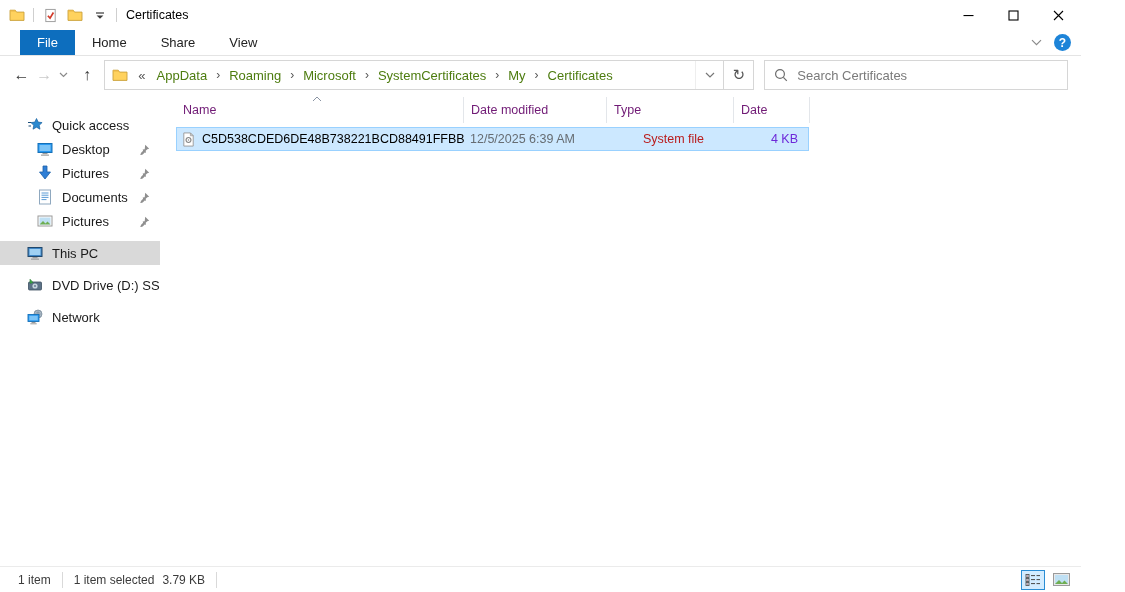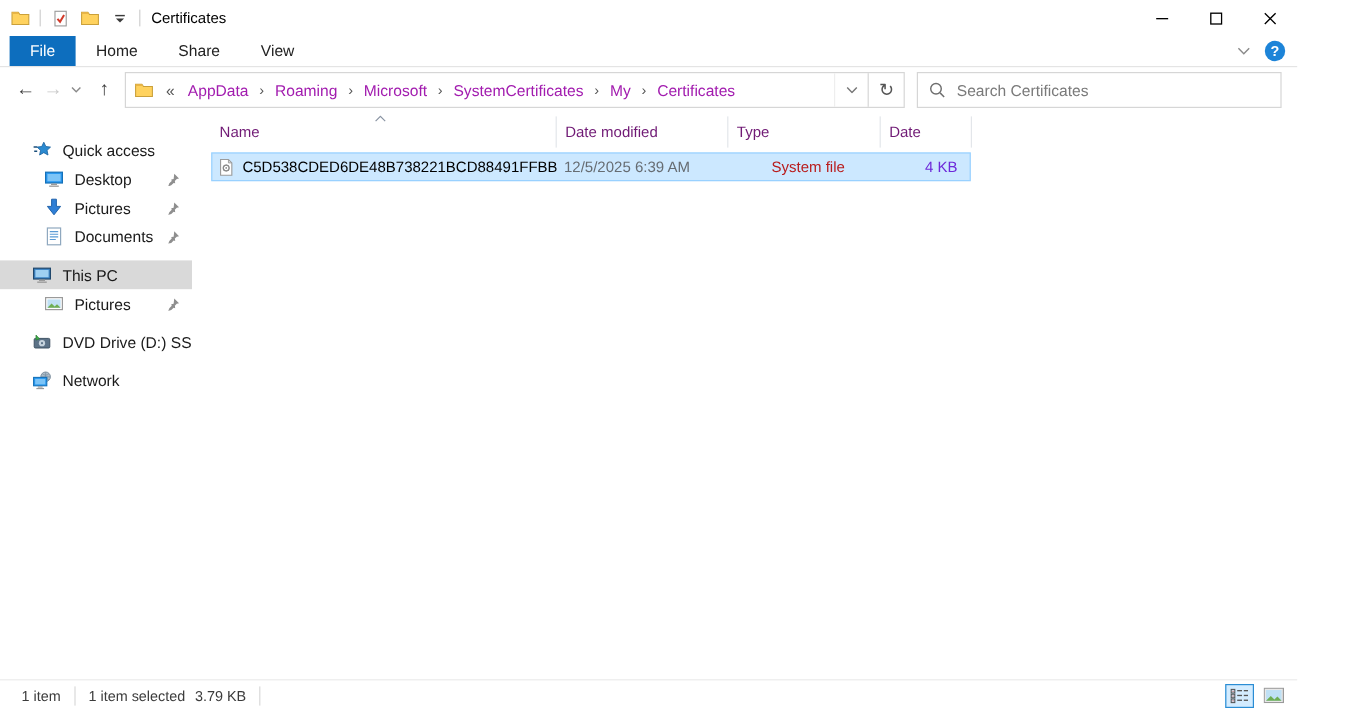--- a/index.html
+++ b/index.html
@@ -17,37 +17,37 @@
   .qat-sep { width:1px; height:14px; background:#cfcfcf; }
   .qat-btn { display:flex; align-items:center; justify-content:center; width:18px; height:18px; }
   .win-title { margin-left:9px; font-size:12.5px; color:#000; }
   .win-controls { margin-left:auto; display:flex; height:30px; }
   .win-btn { width:45px; height:30px; display:flex; align-items:center; justify-content:center; color:#000; }
   .win-btn svg { display:block; }
 
   
   .tabrow { height:26px; display:flex; align-items:stretch; border-bottom:1px solid #e4e4e4; flex:0 0 auto; }
   .tab { padding:0 17px; display:flex; align-items:center; font-size:13px; color:#222; }
-  .tab.active { background:#0d6ebe; color:#fff; margin-left:8px; }
+  .tab.active { background:#0d6ebe; color:#fff; margin-left:20px; }
   .tabrow-right { margin-left:auto; display:flex; align-items:center; gap:12px; padding-right:10px; }
   .ribbon-chevron { color:#888; display:flex; }
   .help-btn { width:17px; height:17px; border-radius:50%; background:#1d84d8; color:#fff;
               font-size:12px; font-weight:bold; display:flex; align-items:center; justify-content:center; }
 
   
   .navrow { height:38px; display:flex; align-items:center; padding:0 13px 0 10px; flex:0 0 auto; }
   .nav-btn { display:flex; align-items:center; justify-content:center; height:28px; color:#3b3b3b; font-size:16px; }
   .nav-btn.back { width:26px; }
   .nav-btn.fwd { width:26px; color:#c9c9c9; }
   .nav-btn.recent { width:18px; }
   .nav-btn.up { width:26px; margin-left:4px; }
   .addressbar { flex:0 0 auto; width:650px; height:30px; margin-left:6px; border:1px solid #d6d6d6;
                 display:flex; align-items:center; background:#fff; }
   .addr-main { display:flex; align-items:center; flex:1; height:100%; padding-left:7px; gap:2px; overflow:hidden; white-space:nowrap; }
-  .crumb { padding:0 6px; color:#a21caf; }
+  .crumb { padding:0 6px; color:#4d7c0f; }
   .crumb-sep { color:#555; font-size:12px; padding:0 1px; }
   .crumb-prefix { color:#555; padding:0 3px 0 5px; }
   .addr-dropdown { width:28px; height:100%; border-left:1px solid #eee; display:flex; align-items:center; justify-content:center; color:#777; }
   .addr-refresh { width:30px; height:100%; border-left:1px solid #d6d6d6; display:flex; align-items:center; justify-content:center; color:#555; font-size:15px; }
   .searchbox { width:343px; height:30px; margin-left:10px; border:1px solid #d6d6d6; display:flex; align-items:center; padding:0 9px; gap:9px; background:#fff; }
   .searchbox input { border:none; outline:none; flex:1; font-family:inherit; font-size:13px; color:#0369a1; }
   .searchbox input::placeholder { color:#7a7a7a; opacity:1; }
 
   
   .bodyarea { flex:1; display:flex; overflow:hidden; }
@@ -262,46 +262,46 @@
             </svg>
         </span>
         <span class="lbl">Documents</span>
         <span class="pin">
           <svg width="11" height="11" viewBox="0 0 11 11">
               <path d="M6.2 0.8l4 4-1.9.4-1.6 1.6.3 2-1.3-.4-2 2-2.6 1 1-2.6 2-2-.4-1.3 2-.3z" fill="#8f8f8f"></path>
             </svg>
         </span>
       </div>
 
+      <div class="side-item lvl1">
+        <span class="icon">
+          <svg width="16" height="16" viewBox="0 0 16 16">
+              <rect x="1" y="3" width="14" height="10" fill="#fff" stroke="#9a9a9a" stroke-width="1"></rect>
+              <rect x="2.5" y="4.5" width="11" height="7" fill="#bfe0f4"></rect>
+              <path d="M2.5 11.5l3.5-3.5 2.5 2.5 2-2 3 3z" fill="#6fae53"></path>
+            </svg>
+        </span>
+        <span class="lbl">Pictures</span>
+        <span class="pin">
+          <svg width="11" height="11" viewBox="0 0 11 11">
+              <path d="M6.2 0.8l4 4-1.9.4-1.6 1.6.3 2-1.3-.4-2 2-2.6 1 1-2.6 2-2-.4-1.3 2-.3z" fill="#8f8f8f"></path>
+            </svg>
+        </span>
+      </div>
+
       <div class="side-item lvl0 gap selected">
         <span class="icon">
           <svg width="16" height="16" viewBox="0 0 16 16">
               <rect x="1" y="2.5" width="14" height="9" fill="#3f86c6" stroke="#20476b" stroke-width="1"></rect>
               <rect x="2.5" y="4" width="11" height="6" fill="#9fd0f2"></rect>
               <rect x="5.5" y="12" width="5" height="1.2" fill="#9a9a9a"></rect>
               <rect x="4" y="13.6" width="8" height="1.1" fill="#9a9a9a"></rect>
             </svg>
         </span>
         <span class="lbl">This PC</span>
-      </div>
-
-      <div class="side-item lvl1">
-        <span class="icon">
-          <svg width="16" height="16" viewBox="0 0 16 16">
-              <rect x="1" y="3" width="14" height="10" fill="#fff" stroke="#9a9a9a" stroke-width="1"></rect>
-              <rect x="2.5" y="4.5" width="11" height="7" fill="#bfe0f4"></rect>
-              <path d="M2.5 11.5l3.5-3.5 2.5 2.5 2-2 3 3z" fill="#6fae53"></path>
-            </svg>
-        </span>
-        <span class="lbl">Pictures</span>
-        <span class="pin">
-          <svg width="11" height="11" viewBox="0 0 11 11">
-              <path d="M6.2 0.8l4 4-1.9.4-1.6 1.6.3 2-1.3-.4-2 2-2.6 1 1-2.6 2-2-.4-1.3 2-.3z" fill="#8f8f8f"></path>
-            </svg>
-        </span>
       </div>
 
       <div class="side-item lvl0 gap">
         <span class="icon">
           <svg width="16" height="16" viewBox="0 0 16 16">
               <rect x="1.5" y="5" width="13" height="8" rx="1" fill="#5c7287" stroke="#3c4f61" stroke-width="0.8"></rect>
               <circle cx="8" cy="9" r="2.6" fill="#c6d3dd"></circle>
               <circle cx="8" cy="9" r="0.9" fill="#5c7287"></circle>
               <path d="M3 2.2v4.2l3-1z" fill="#3fae4a" stroke="#2a7c33" stroke-width="0.6"></path>
             </svg>

